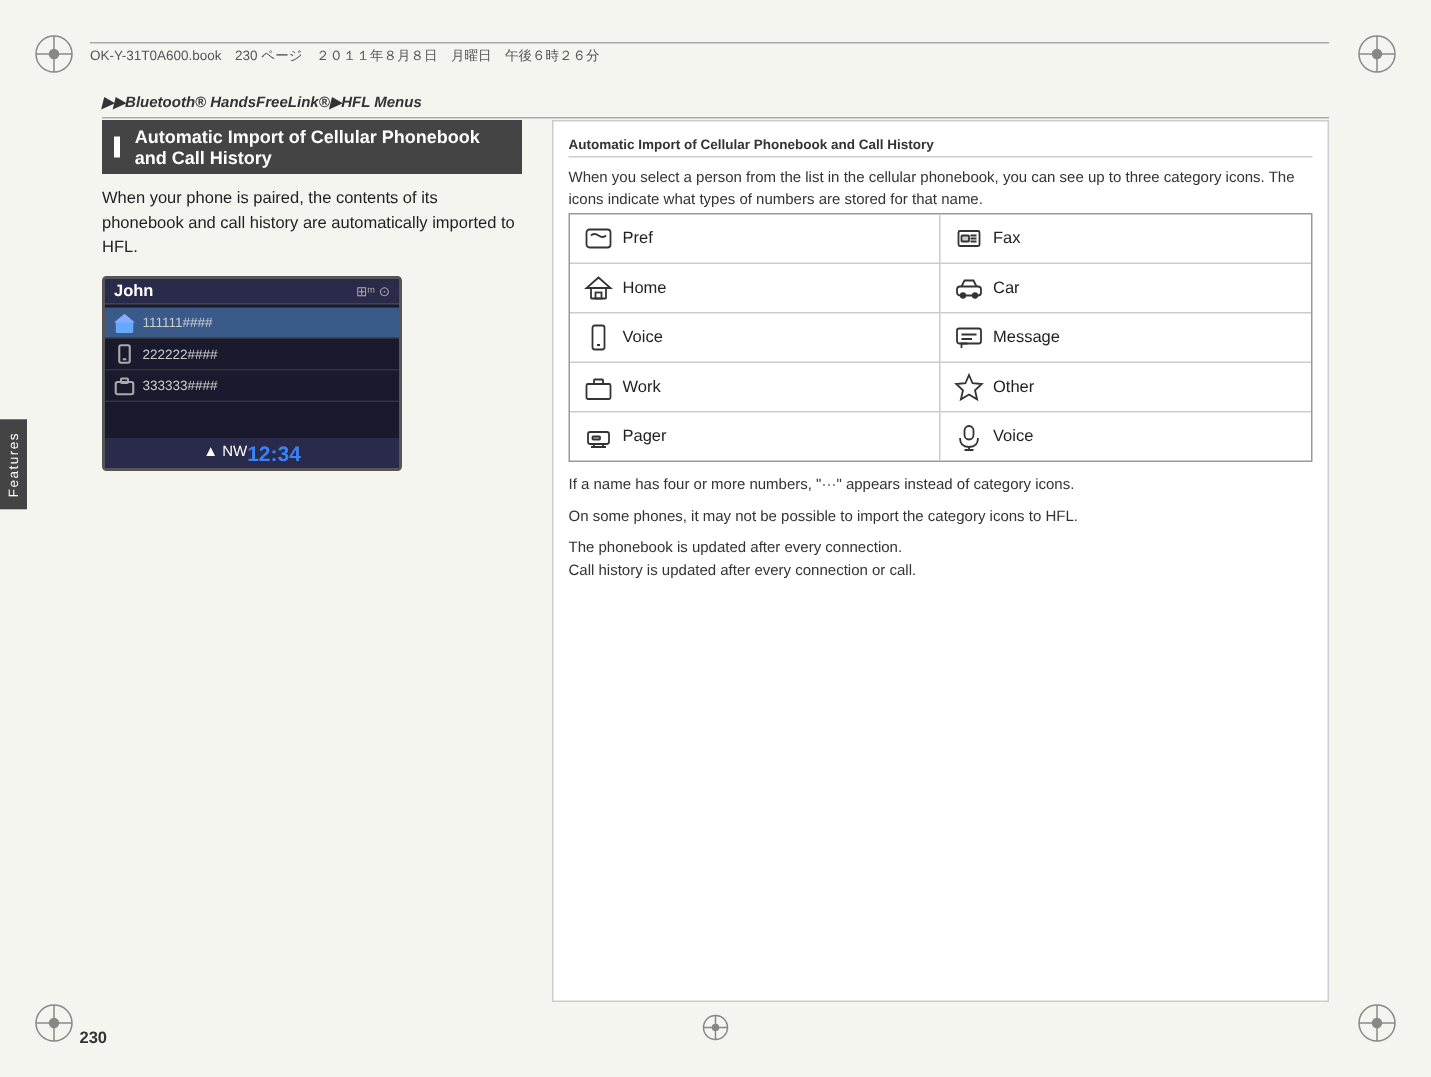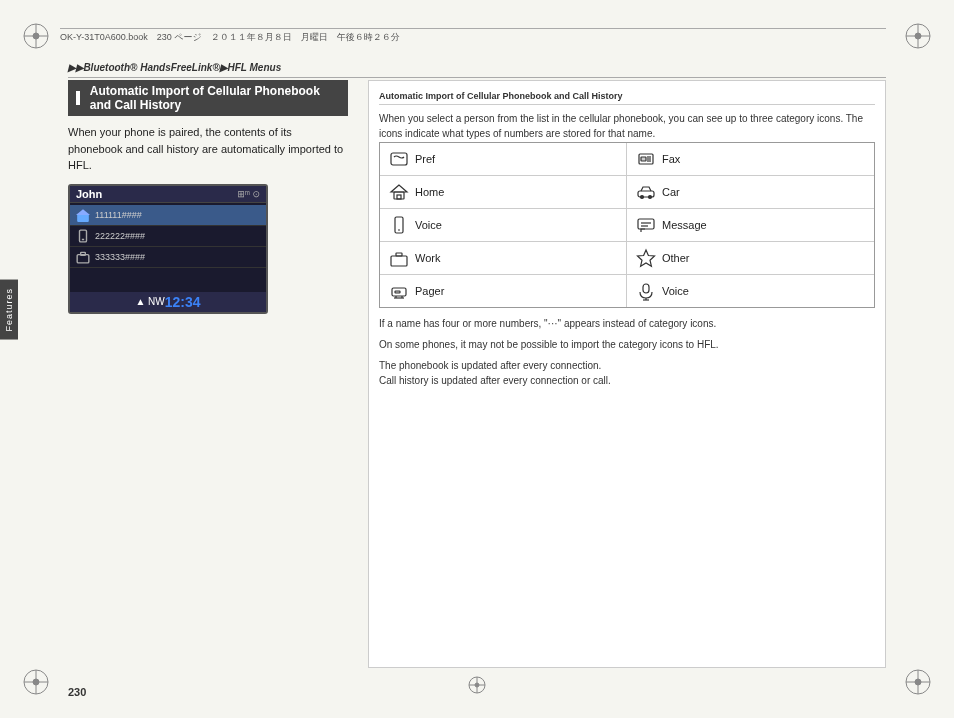--- a/index.html
+++ b/index.html
@@ -250,21 +250,21 @@
       text-orientation: mixed;
       transform: rotate(180deg);
       padding: 8px 4px;
       letter-spacing: 1px;
     }
 
     
     .page-number {
       position: absolute;
       bottom: 20px;
-      left: 68px;
+      left: 53px;
       font-size: 11px;
       font-weight: bold;
       color: #333;
     }
 
     
     .center-bottom-mark {
       position: absolute;
       bottom: 18px;
       left: 50%;

